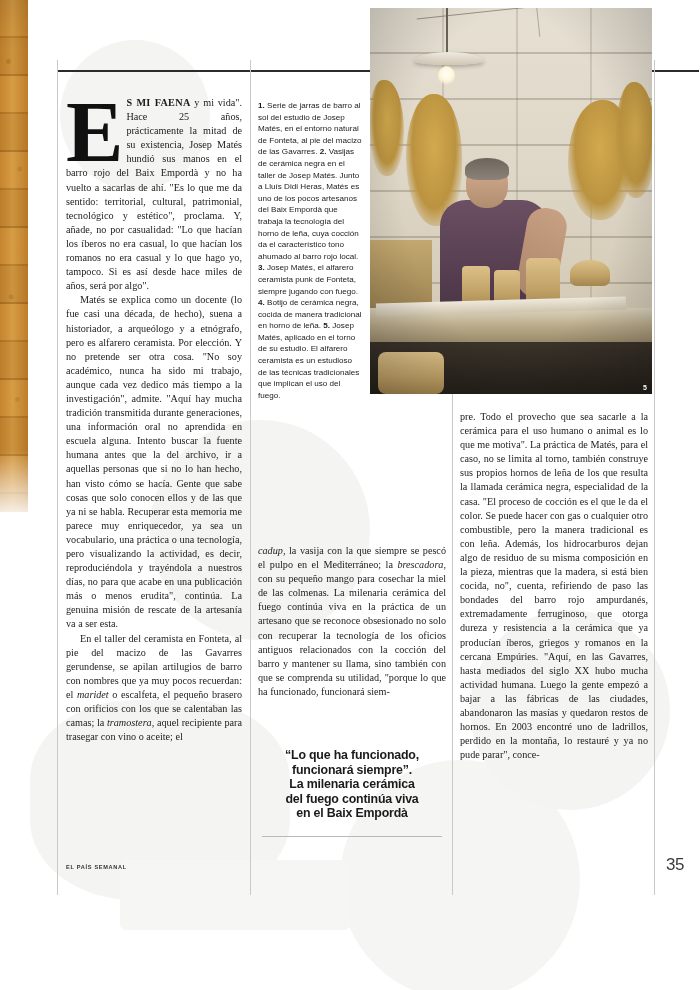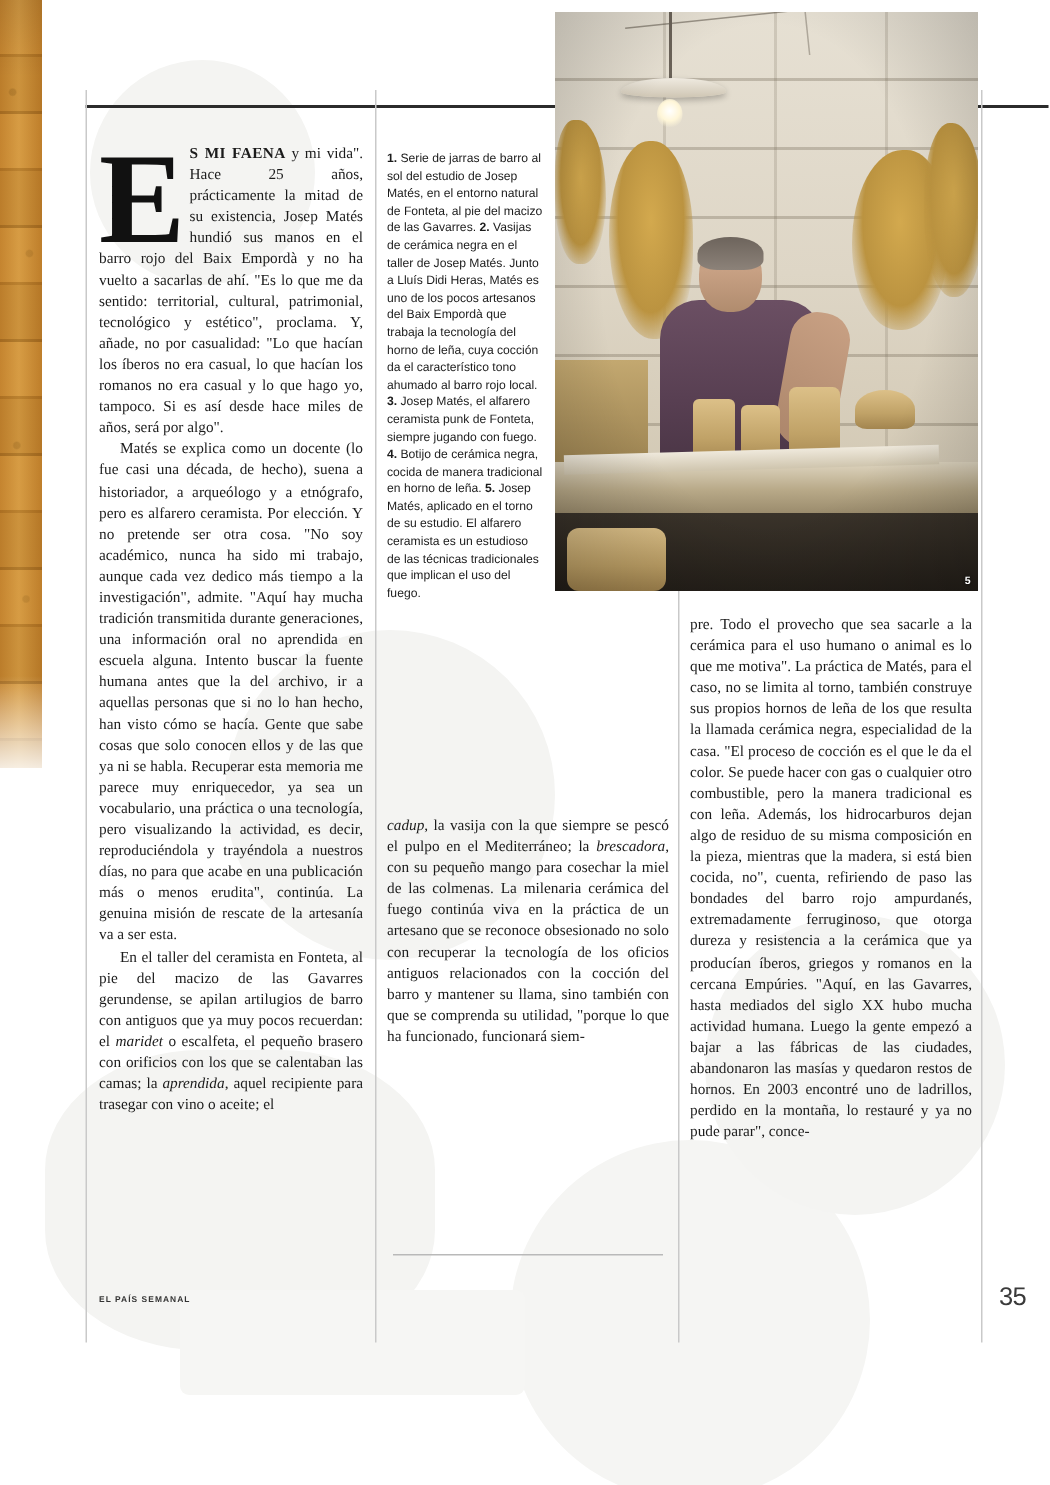--- a/index.html
+++ b/index.html
@@ -312,31 +312,38 @@
     <div class="ph-plank"></div>
     <div class="ph-under"></div>
     <div class="ph-pot p5"></div>
     <div class="ph-vig"></div>
     <div id="photo-num">5</div>
   </div>
 
   <div class="col body-text" id="col1">
     <p class="noindent"><span class="dropcap">E</span><span class="smallcaps">S MI FAENA</span><span> y mi vida". Hace 25 años, prácticamente la mitad de su existencia, Josep Matés hundió sus manos en el barro rojo del Baix Empordà y no ha vuelto a sacarlas de ahí. "Es lo que me da sentido: territorial, cultural, patrimonial, tecnológico y estético", proclama. Y, añade, no por casualidad: "Lo que hacían los íberos no era casual, lo que hacían los romanos no era casual y lo que hago yo, tampoco. Si es así desde hace miles de años, será por algo".</span></p>
     <p>Matés se explica como un docente (lo fue casi una década, de hecho), suena a historiador, a arqueólogo y a etnógrafo, pero es alfarero ceramista. Por elección. Y no pretende ser otra cosa. "No soy académico, nunca ha sido mi trabajo, aunque cada vez dedico más tiempo a la investigación", admite. "Aquí hay mucha tradición transmitida durante generaciones, una información oral no aprendida en escuela alguna. Intento buscar la fuente humana antes que la del archivo, ir a aquellas personas que si no lo han hecho, han visto cómo se hacía. Gente que sabe cosas que solo conocen ellos y de las que ya ni se habla. Recuperar esta memoria me parece muy enriquecedor, ya sea un vocabulario, una práctica o una tecnología, pero visualizando la actividad, es decir, reproduciéndola y trayéndola a nuestros días, no para que acabe en una publicación más o menos erudita", continúa. La genuina misión de rescate de la artesanía va a ser esta.</p>
-    <p><span>En el taller del ceramista en Fonteta, al pie del macizo de las Gavarres gerundense, se apilan artilugios de barro con antiguos que ya muy pocos recuerdan: el </span><i>maridet</i><span> o escalfeta, el pequeño brasero con orificios con los que se calentaban las camas; la </span><i>aprendida</i><span>, aquel recipiente para trasegar con vino o aceite; el</span></p>
+    <p><span>En el taller del ceramista en Fonteta, al pie del macizo de las Gavarres gerundense, se apilan artilugios de barro con nombres que ya muy pocos recuerdan: el </span><i>maridet</i><span> o escalfeta, el pequeño brasero con orificios con los que se calentaban las camas; la </span><i>tramostera</i><span>, aquel recipiente para trasegar con vino o aceite; el</span></p>
   </div>
 
   <div class="col" id="caption">
     <b>1.</b><span> Serie de jarras de barro al sol del estudio de Josep Matés, en el entorno natural de Fonteta, al pie del macizo de las Gavarres. </span><b>2.</b><span> Vasijas de cerámica negra en el taller de Josep Matés. Junto a Lluís Didi Heras, Matés es uno de los pocos artesanos del Baix Empordà que trabaja la tecnología del horno de leña, cuya cocción da el característico tono ahumado al barro rojo local. </span><b>3.</b><span> Josep Matés, el alfarero ceramista punk de Fonteta, siempre jugando con fuego. </span><b>4.</b><span> Botijo de cerámica negra, cocida de manera tradicional en horno de leña. </span><b>5.</b><span> Josep Matés, aplicado en el torno de su estudio. El alfarero ceramista es un estudioso de las técnicas tradicionales que implican el uso del fuego.</span>
   </div>
 
   <div class="col body-text" id="col2">
     <p class="noindent"><i>cadup</i><span>, la vasija con la que siempre se pescó el pulpo en el Mediterráneo; la </span><i>brescadora</i><span>, con su pequeño mango para cosechar la miel de las colmenas. La milenaria cerámica del fuego continúa viva en la práctica de un artesano que se reconoce obsesionado no solo con recuperar la tecnología de los oficios antiguos relacionados con la cocción del barro y mantener su llama, sino también con que se comprenda su utilidad, "porque lo que ha funcionado, funcionará siem-</span></p>
   </div>
 
+  <div class="col" id="pullquote">
+    <div>“Lo que ha funcionado,</div>
+    <div>funcionará siempre”.</div>
+    <div>La milenaria cerámica</div>
+    <div>del fuego continúa viva</div>
+    <div>en el Baix Empordà</div>
+  </div>
   <div id="pullquote-rule"></div>
 
   <div class="col body-text" id="col3">
     <p class="noindent">pre. Todo el provecho que sea sacarle a la cerámica para el uso humano o animal es lo que me motiva". La práctica de Matés, para el caso, no se limita al torno, también construye sus propios hornos de leña de los que resulta la llamada cerámica negra, especialidad de la casa. "El proceso de cocción es el que le da el color. Se puede hacer con gas o cualquier otro combustible, pero la manera tradicional es con leña. Además, los hidrocarburos dejan algo de residuo de su misma composición en la pieza, mientras que la madera, si está bien cocida, no", cuenta, refiriendo de paso las bondades del barro rojo ampurdanés, extremadamente ferruginoso, que otorga dureza y resistencia a la cerámica que ya producían íberos, griegos y romanos en la cercana Empúries. "Aquí, en las Gavarres, hasta mediados del siglo XX hubo mucha actividad humana. Luego la gente empezó a bajar a las fábricas de las ciudades, abandonaron las masías y quedaron restos de hornos. En 2003 encontré uno de ladrillos, perdido en la montaña, lo restauré y ya no pude parar", conce-</p>
   </div>
 
   <div id="footer-pub">EL PAÍS SEMANAL</div>
   <div id="footer-page">35</div>
 
 </div>

